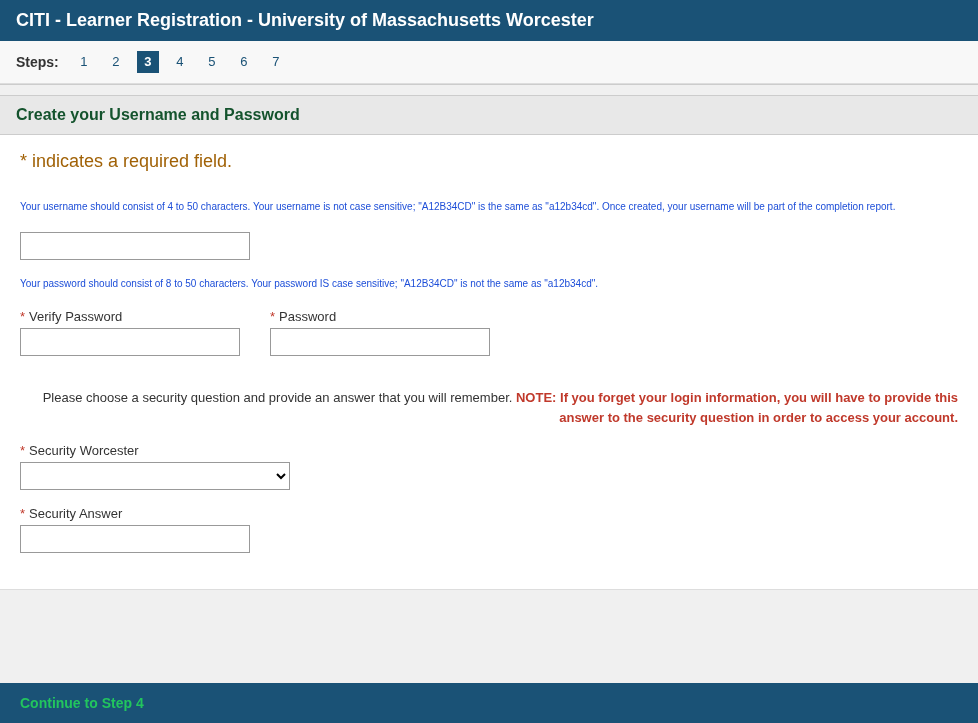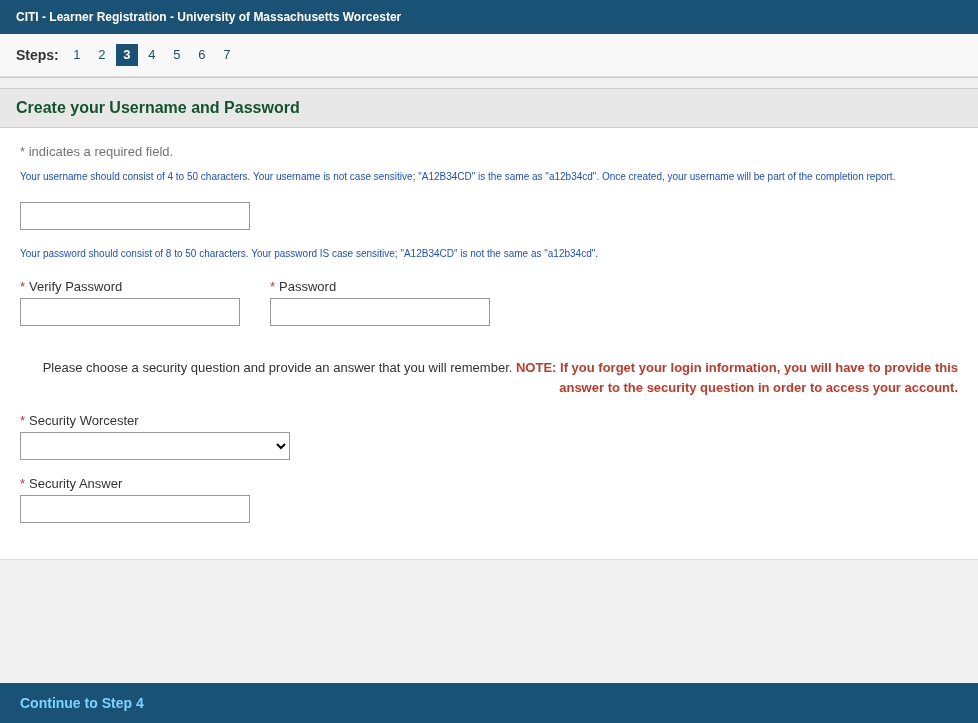--- a/index.html
+++ b/index.html
@@ -7,30 +7,30 @@
       font-family: Arial, Helvetica, sans-serif;
       font-size: 14px;
       background: #f0f0f0;
       color: #333;
       min-height: 723px;
     }
     .header {
       background: #1a5276;
       color: white;
       padding: 10px 16px;
-      font-size: 12px;
+      font-size: 18px;
       font-weight: bold;
     }
     .steps-bar {
       background: #f8f8f8;
       padding: 10px 16px;
       border-bottom: 1px solid #ddd;
       display: flex;
       align-items: center;
-      gap: 3px;
+      gap: 10px;
     }
     .steps-label {
       font-weight: bold;
       margin-right: 4px;
       color: #333;
     }
     .step-num {
       display: inline-block;
       width: 22px;
       height: 22px;
@@ -54,23 +54,23 @@
       border-top: 1px solid #ccc;
       border-bottom: 1px solid #ccc;
       margin-top: 10px;
     }
     .form-content {
       background: white;
       padding: 16px 20px 20px 20px;
       border-bottom: 1px solid #ddd;
     }
     .required-note {
-      color: #737373;
-      font-size: 13px;
-      margin-bottom: 10px;
+      color: #a16207;
+      font-size: 18px;
+      margin-bottom: 27px;
     }
     .info-text {
       color: #1d4ed8;
       font-size: 10px;
       line-height: 1.5;
       margin-bottom: 18px;
     }
     .field-group {
       margin-bottom: 16px;
     }
@@ -121,21 +121,21 @@
     .footer-bar {
       background: #1a5276;
       position: fixed;
       bottom: 0;
       left: 0;
       width: 978px;
       padding: 0;
     }
     .continue-btn {
       background: #1a5276;
-      color: #7dd3fc;
+      color: #22c55e;
       border: none;
       padding: 12px 20px;
       font-size: 14px;
       font-weight: bold;
       cursor: pointer;
       display: block;
     }
     .divider {
       border: none;
       border-top: 1px solid #ccc;

